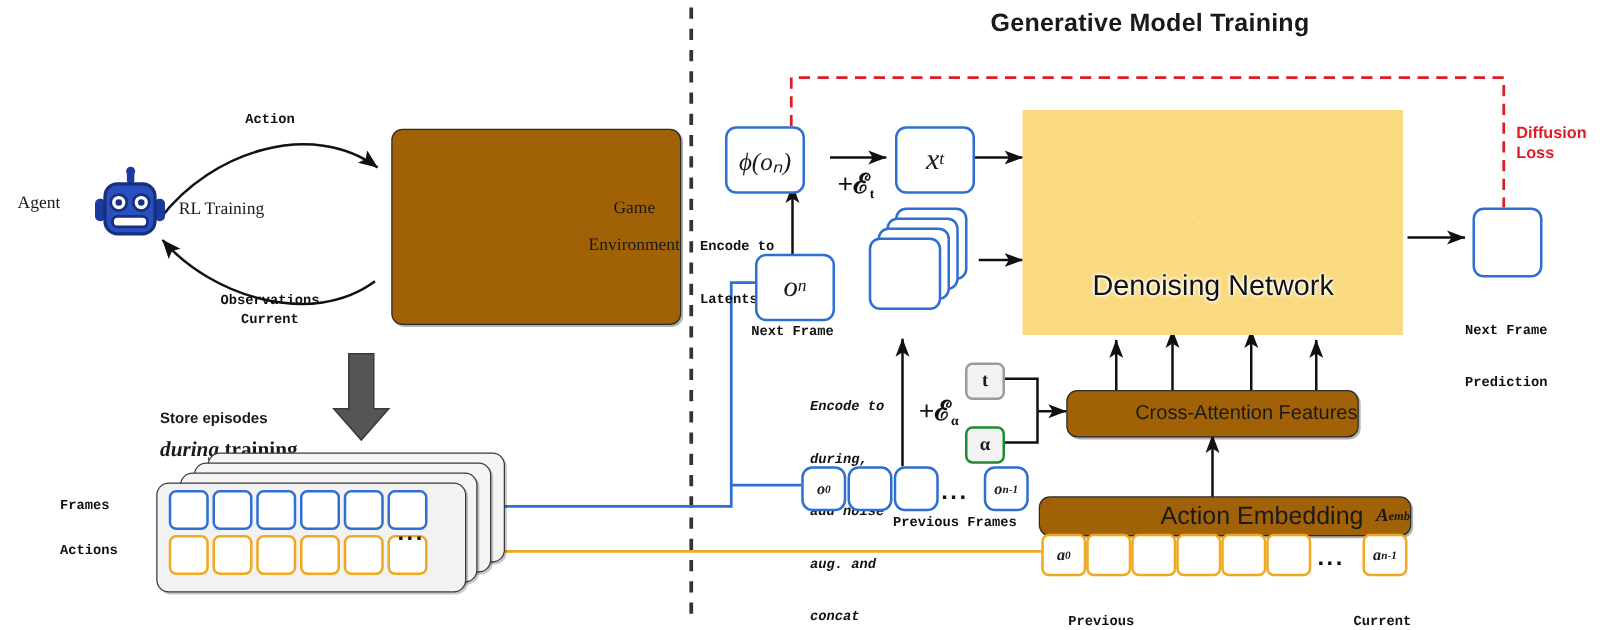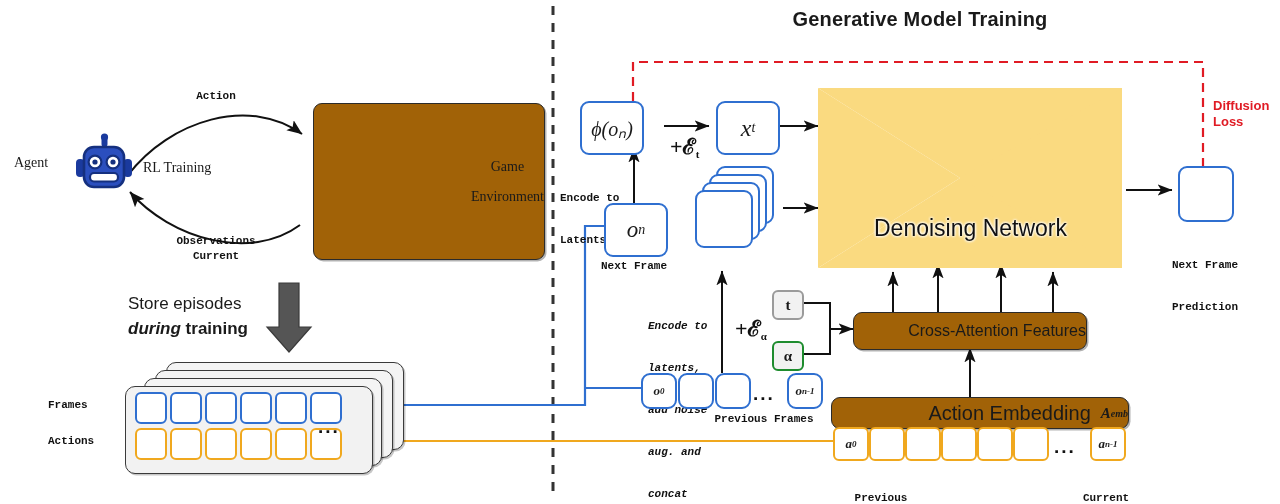--- a/index.html
+++ b/index.html
@@ -166,22 +166,22 @@
   <div class="abs mono" style="left:131px;top:249px;width:170px;">Current</div>
 
   <div class="abs gbox" style="left:313px;top:103px;width:230px;height:155px;">
     <div style="line-height:30px;">
       <div class="sans">Game</div>
       <div class="sans">Environment</div>
     </div>
   </div>
 
   <div class="abs" style="left:128px;top:291px;width:150px;line-height:25px;">
-    <div class="sans-sm" style="font-size:17px;font-weight:400;">Store episodes</div>
-    <div style="font-size:17px;font-weight:600;font-family:Liberation Sans, sans-serif;white-space:nowrap;">
+    <div class="sans-sm" style="font-size:12px;font-weight:700;margin-top:31px;">Store episodes</div>
+    <div style="font-size:17px;font-weight:600;font-family:Liberation Serif, serif;white-space:nowrap;">
       <em>during</em><span> training</span>
     </div>
   </div>
 
   <div class="abs card" style="left:166px;top:362px;width:236px;height:86px;"></div>
   <div class="abs card" style="left:155px;top:370px;width:236px;height:86px;"></div>
   <div class="abs card" style="left:144px;top:378px;width:236px;height:86px;"></div>
   <div class="abs card card-front" style="left:125px;top:386px;width:246px;height:86px;"></div>
 
   <div class="abs mono" style="left:48px;top:398px;width:72px;text-align:left;">Frames</div>
@@ -231,21 +231,21 @@
   </div>
   <div class="abs mono" style="left:584px;top:259px;width:100px;">Next Frame</div>
 
   <div class="abs bbox" style="left:716px;top:166px;width:54px;height:54px;"></div>
   <div class="abs bbox" style="left:709px;top:174px;width:54px;height:54px;"></div>
   <div class="abs bbox" style="left:702px;top:182px;width:54px;height:54px;"></div>
   <div class="abs bbox" style="left:695px;top:190px;width:54px;height:54px;"></div>
 
   <div class="abs mono mono-i" style="left:648px;top:291px;width:95px;">
     <div>Encode to</div>
-    <div>latents,</div>
+    <div>during,</div>
     <div>add noise</div>
     <div>aug. and</div>
     <div>concat</div>
   </div>
 
   <div class="abs epslbl" style="left:735px;top:312px;">
     <span class="epsbig">+ℰ</span><span class="sub">α</span>
   </div>
 
   <div class="abs bbox" style="left:641px;top:373px;width:32px;height:32px;">

